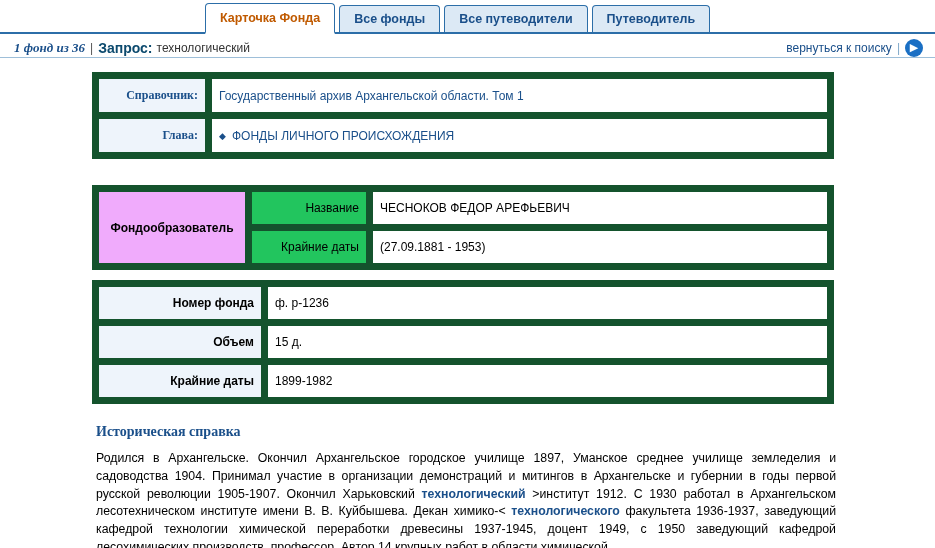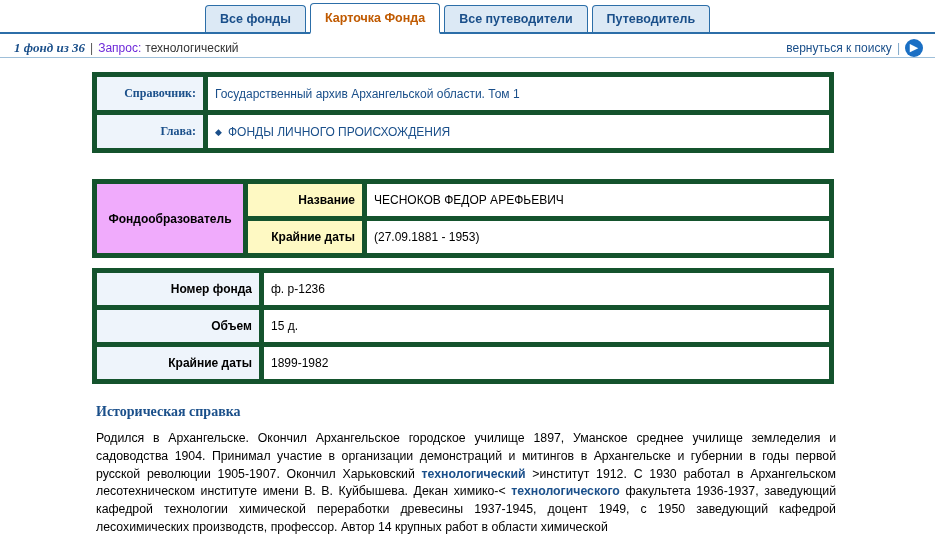--- a/index.html
+++ b/index.html
@@ -69,23 +69,23 @@
     font-weight: bold;
     font-style: italic;
     font-size: 13px;
     font-family: "Liberation Serif", serif;
   }
   .q-sep {
     color: #555;
     margin: 0 5px;
   }
   .q-label {
-    color: #6d28d9;
-    font-weight: normal;
-    font-size: 12px;
+    color: #0c4a6e;
+    font-weight: bold;
+    font-size: 14px;
   }
   .q-value {
     color: #333333;
     font-size: 12px;
     margin-left: 4px;
   }
   .q-right {
     margin-left: auto;
     display: flex;
     align-items: center;
@@ -118,21 +118,21 @@
     padding: 14px 50px 0 92px;
     box-sizing: border-box;
   }
 
   table.infotab {
     border-collapse: collapse;
     width: 742px;
     margin: 0;
   }
   table.infotab td {
-    border: 5px solid #14532d;
+    border: 7px solid #14532d;
     padding: 9px 7px;
     vertical-align: middle;
     font-size: 12px;
   }
 
   
   .hdr-label {
     width: 92px;
     text-align: right;
     background: #eef4fb;
@@ -159,23 +159,23 @@
   
   .fo-first {
     width: 132px;
     background: #f0abfc;
     text-align: center;
     font-weight: bold;
     font-size: 12px;
   }
   .fo-label {
     width: 100px;
-    background: #fef9c3;
+    background: #22c55e;
     text-align: right;
-    font-weight: bold;
+    font-weight: normal;
     font-size: 12px;
     white-space: nowrap;
   }
   .fo-value { font-size: 12px; }
 
   
   .num-label {
     width: 148px;
     background: #eef4fb;
     text-align: right;
@@ -209,22 +209,22 @@
     line-height: 1.45;
     margin: 0 0 0 4px;
     width: 740px;
   }
   .hl { font-weight: bold; color: #1a4f8a; }
 </style>
 </head>
 <body>
 
 <div class="tabbar">
+  <div class="tab active">Карточка Фонда</div>
   <div class="tab">Все фонды</div>
-  <div class="tab active">Карточка Фонда</div>
   <div class="tab">Все путеводители</div>
   <div class="tab">Путеводитель</div>
 </div>
 
 <div class="querystrip">
   <span class="q-count">1 фонд из 36</span>
   <span class="q-sep">|</span>
   <span class="q-label">Запрос:</span>
   <span class="q-value">технологический</span>
   <span class="q-right">

